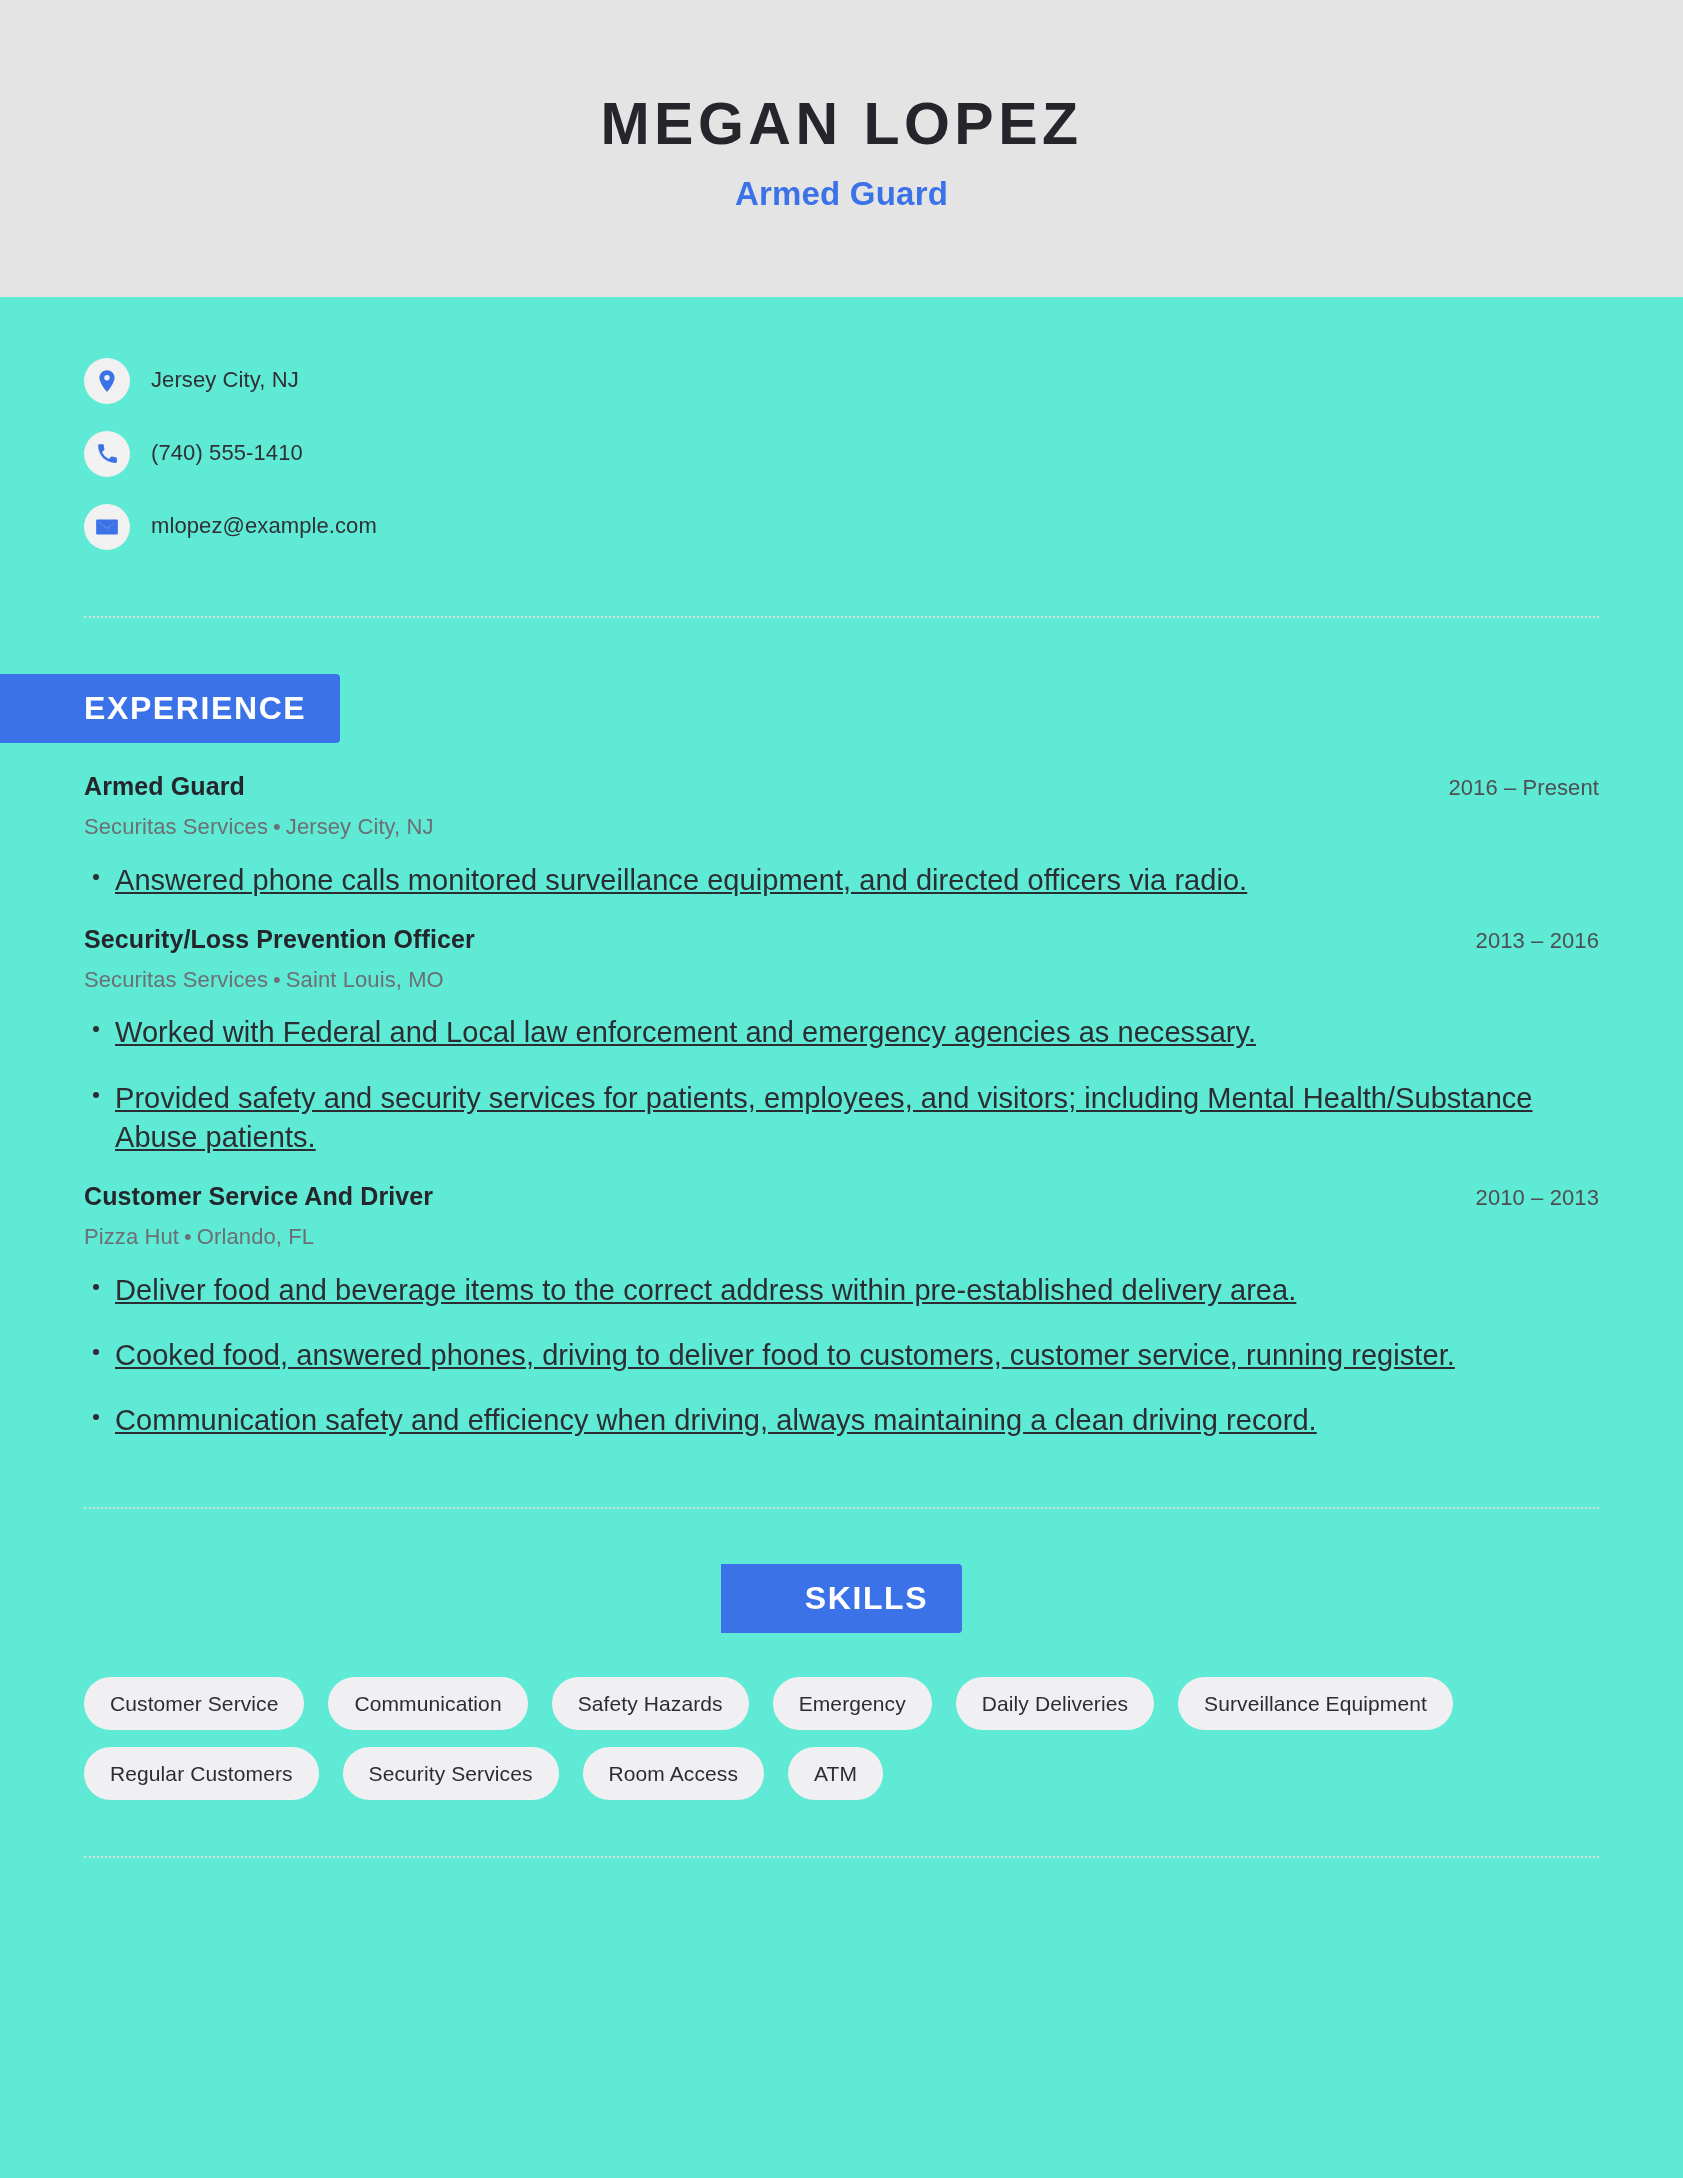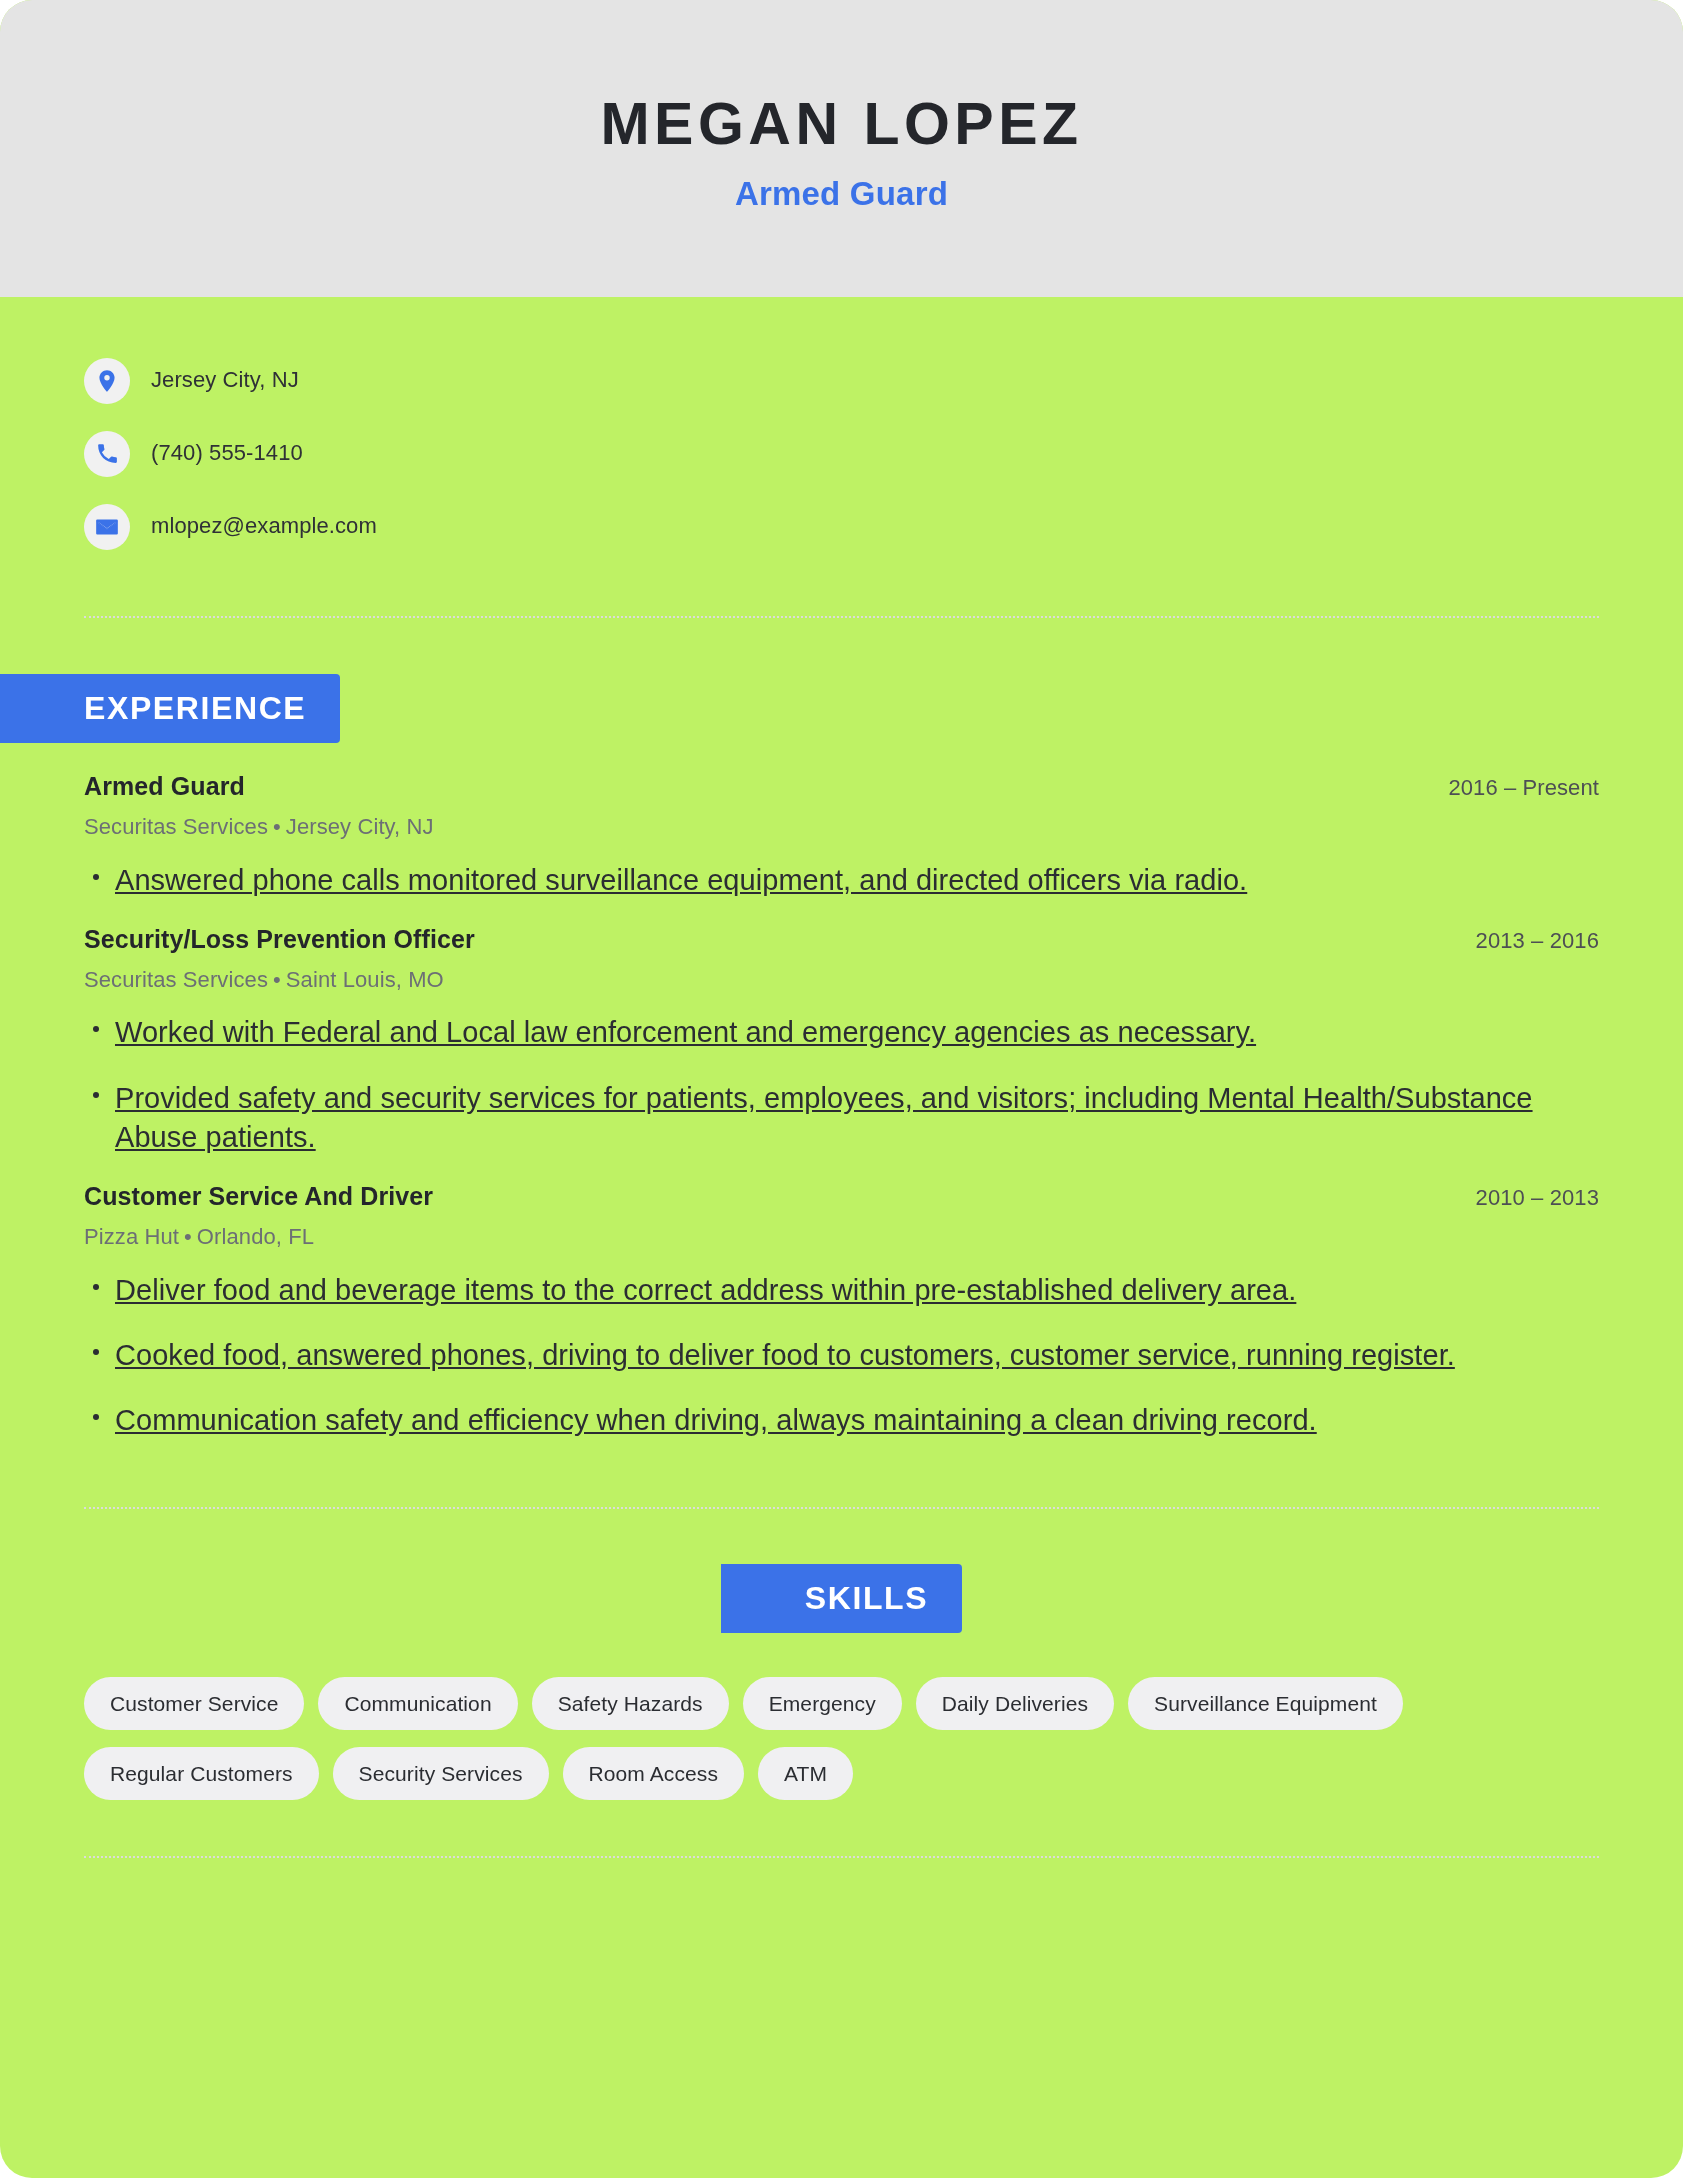--- a/index.html
+++ b/index.html
@@ -14,23 +14,22 @@
     background: #ffffff;
     font-family: "Liberation Sans", "DejaVu Sans", sans-serif;
     color: #24262b;
     -webkit-font-smoothing: antialiased;
   }
 
   .page {
     position: relative;
     width: 1683px;
     height: 2178px;
-    background: #bef264;
+    background: #5eead4;
     overflow: hidden;
-    border-radius: 32px;
   }
 
   
   .header {
     width: 1683px;
     height: 297px;
     background: #e4e4e4;
     display: flex;
     flex-direction: column;
     align-items: center;
@@ -196,21 +195,21 @@
   .job.j1 { margin-bottom: 0; }
   .job.j1 .bullets li:last-child { margin-bottom: 24px; }
   .job.j2 .bullets li:last-child { margin-bottom: 24px; }
   .job.j3 .bullets li:last-child { margin-bottom: 0; }
 
   
   .skills-list {
     display: flex;
     flex-wrap: wrap;
     padding-top: 44px;
-    gap: 17px 14px;
+    gap: 17px 24px;
     max-width: 1406px;
   }
 
   .skill-chip {
     background: #f0f0f2;
     color: #2b2d32;
     font-size: 21px;
     letter-spacing: 0.1px;
     border-radius: 99px;
     padding: 14px 26px;

